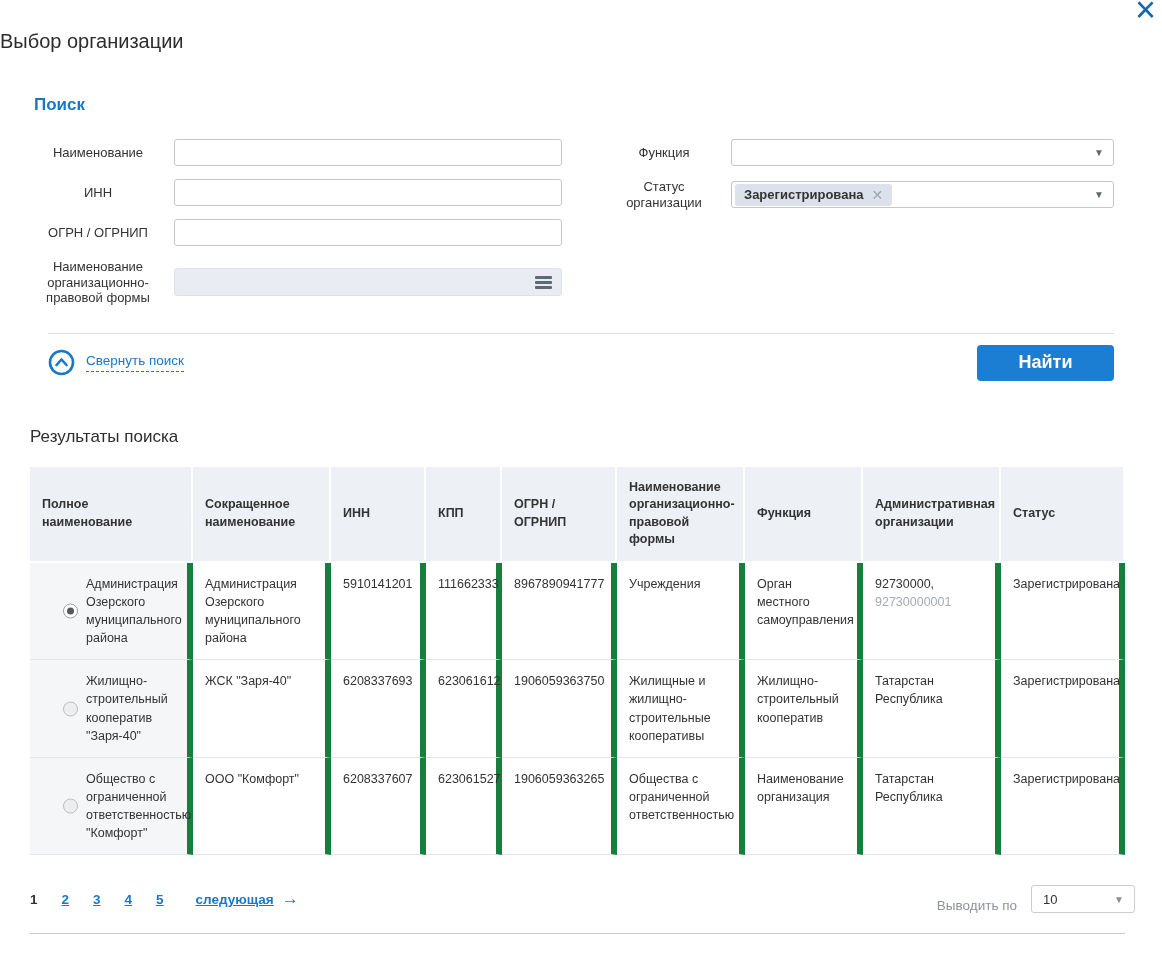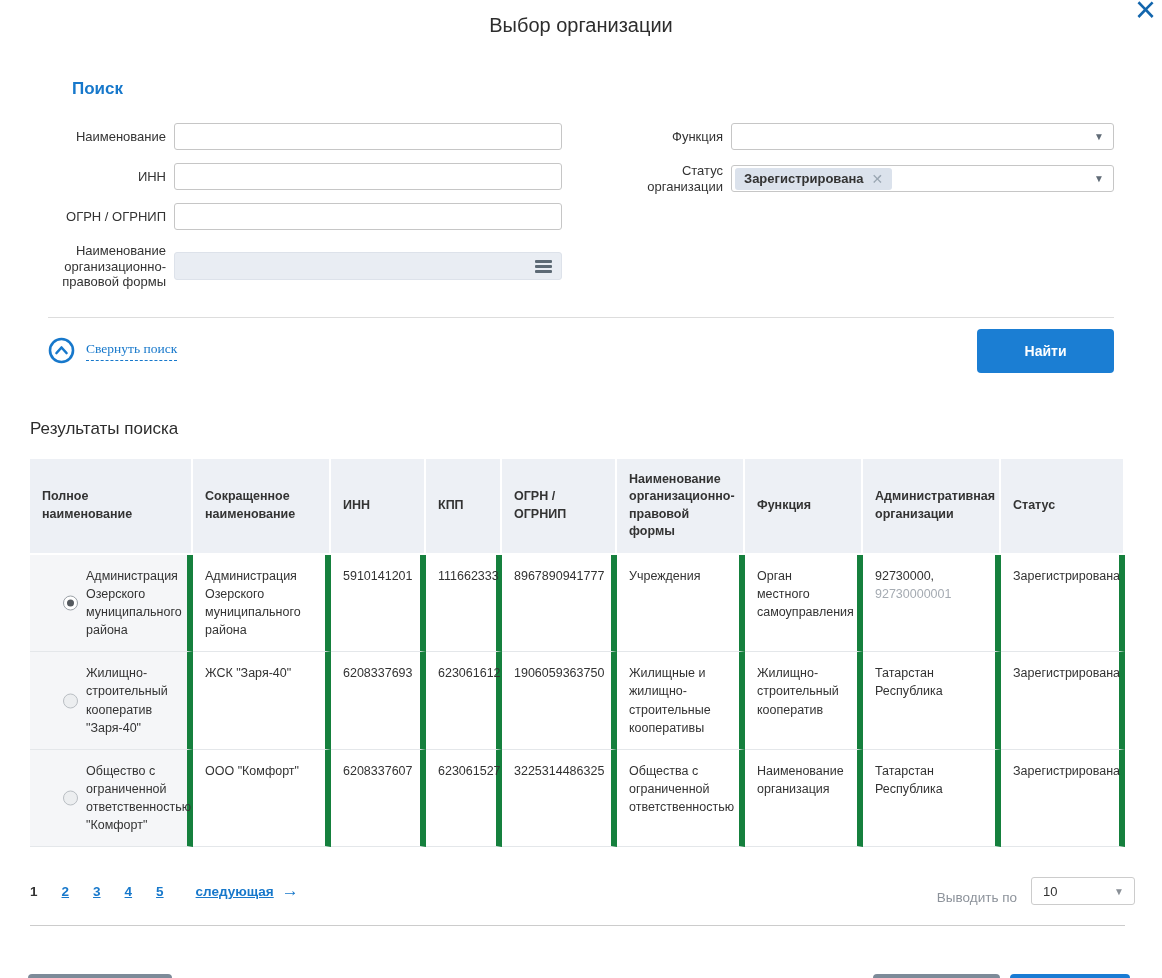--- a/index.html
+++ b/index.html
@@ -3,49 +3,49 @@
 <meta charset="utf-8">
 <style>
   html,body{margin:0;padding:0;}
   body{
     width:1162px;height:978px;background:#fff;position:relative;overflow:hidden;
     font-family:"Liberation Sans",sans-serif;color:#333;
   }
   
   .close-btn{position:absolute;top:-8px;right:6px;font-size:36px;font-weight:400;
     color:#1366ad;line-height:1;cursor:pointer;}
-  .dialog-title{text-align:center;padding-top:14px;font-size:20px;color:#2d2d2d;}
-  
-  .search-title{margin:42px 0 0 72px;font-size:17px;color:#1778cb;font-weight:700;}
+  .dialog-title{padding-top:30px;font-size:20px;color:#2d2d2d;}
+  
+  .search-title{margin:42px 0 0 34px;font-size:17px;color:#1778cb;font-weight:700;}
   .search-form{display:flex;justify-content:space-between;margin:24px 48px 0 30px;}
   .form-row{display:flex;align-items:center;margin-bottom:13px;}
-  .form-row label{font-size:13px;line-height:1.2;text-align:right;color:#333;}
+  .form-row label{font-size:13px;line-height:1.2;text-align:center;color:#333;}
   .lcol label{width:136px;margin-right:8px;flex:none;}
   .rcol label{width:118px;margin-right:8px;flex:none;}
   .inp{width:388px;height:27px;border:1px solid #c6c6c6;border-radius:3px;
     box-sizing:border-box;font:inherit;padding:0 8px;outline:none;}
   .opf-field{width:388px;height:28px;background:#e9edf3;border:1px solid #dde2ea;
     border-radius:3px;box-sizing:border-box;display:flex;align-items:center;
     justify-content:flex-end;padding-right:9px;}
   .menu-bars{width:17px;height:3px;background:#5d6a75;border-radius:1px;
     box-shadow:0 5px 0 #5d6a75,0 10px 0 #5d6a75;margin-bottom:10px;}
   .select{width:383px;height:27px;border:1px solid #c6c6c6;border-radius:3px;
     box-sizing:border-box;display:flex;align-items:center;background:#fff;position:relative;}
   .select .arrow{position:absolute;right:9px;font-size:10px;color:#606b76;}
   .chip{margin-left:3px;background:#dbe2ec;border-radius:3px;padding:3px 9px;
     font-size:13px;font-weight:700;display:flex;align-items:center;gap:8px;color:#333;}
   .chip .x{color:#9aa6b2;font-size:14px;font-weight:400;cursor:pointer;}
   .divider{border-top:1px solid #ddd;margin:14px 48px 0 48px;}
   .collapse-row{display:flex;justify-content:space-between;align-items:center;
     margin:11px 48px 0 48px;}
-  .collapse-link{display:flex;align-items:center;gap:11px;cursor:pointer;font-family:Liberation Serif, serif;}
+  .collapse-link{display:flex;align-items:center;gap:11px;cursor:pointer;}
   .collapse-link .txt{color:#1778cb;font-size:13.5px;border-bottom:1px dashed #1778cb;
     padding-bottom:3px;}
-  .btn-find{width:137px;height:44px;background:#1b7ed3;color:#fff;border:none;
-    border-radius:4px;font-weight:700;font-size:14px;font-family:inherit;cursor:pointer;margin-left:32px;}
+  .btn-find{width:137px;height:36px;background:#1b7ed3;color:#fff;border:none;
+    border-radius:4px;font-weight:700;font-size:18px;font-family:inherit;cursor:pointer;margin-left:32px;}
   
   .results-title{margin:46px 0 0 30px;font-size:17px;font-weight:400;color:#2d2d2d;}
   table{margin:20px 0 0 30px;border-collapse:separate;border-spacing:0;
     table-layout:fixed;width:1095px;font-size:12.5px;}
   th{background:#edf0f5;font-weight:700;text-align:left;vertical-align:middle;
     padding:12px;border-right:2px solid #fff;border-bottom:2px solid #fff;
     color:#333;line-height:1.4;}
   td{vertical-align:top;padding:12px;border-bottom:1px solid #e4e7ea;
     border-right:6px solid #15803d;line-height:1.45;}
   td.first{background:#f5f6f8;position:relative;padding-left:56px;}
@@ -203,21 +203,21 @@
       <td>Зарегистрирована</td>
     </tr>
     <tr>
       <td class="first">
         <span class="radio off"></span>
         <span>Общество с ограниченной ответственностью "Комфорт"</span>
       </td>
       <td>ООО "Комфорт"</td>
       <td>6208337607</td>
       <td>623061527</td>
-      <td>3225314486325</td>
+      <td>1906059363265</td>
       <td>Общества с ограниченной ответственностью</td>
       <td>Наименование организация</td>
       <td>Татарстан Республика</td>
       <td>Зарегистрирована</td>
     </tr>
   </tbody>
 </table>
 
 <div class="pager-row">
   <div class="pages">

